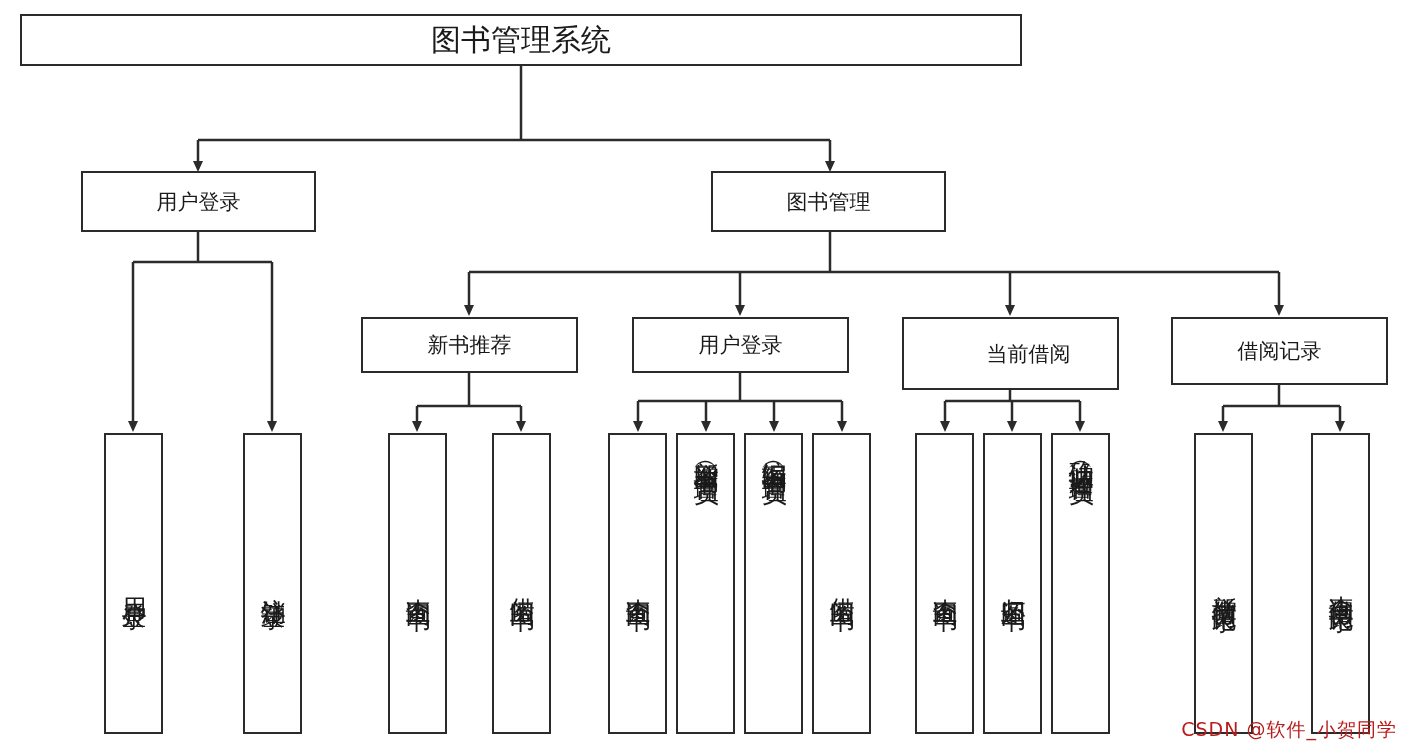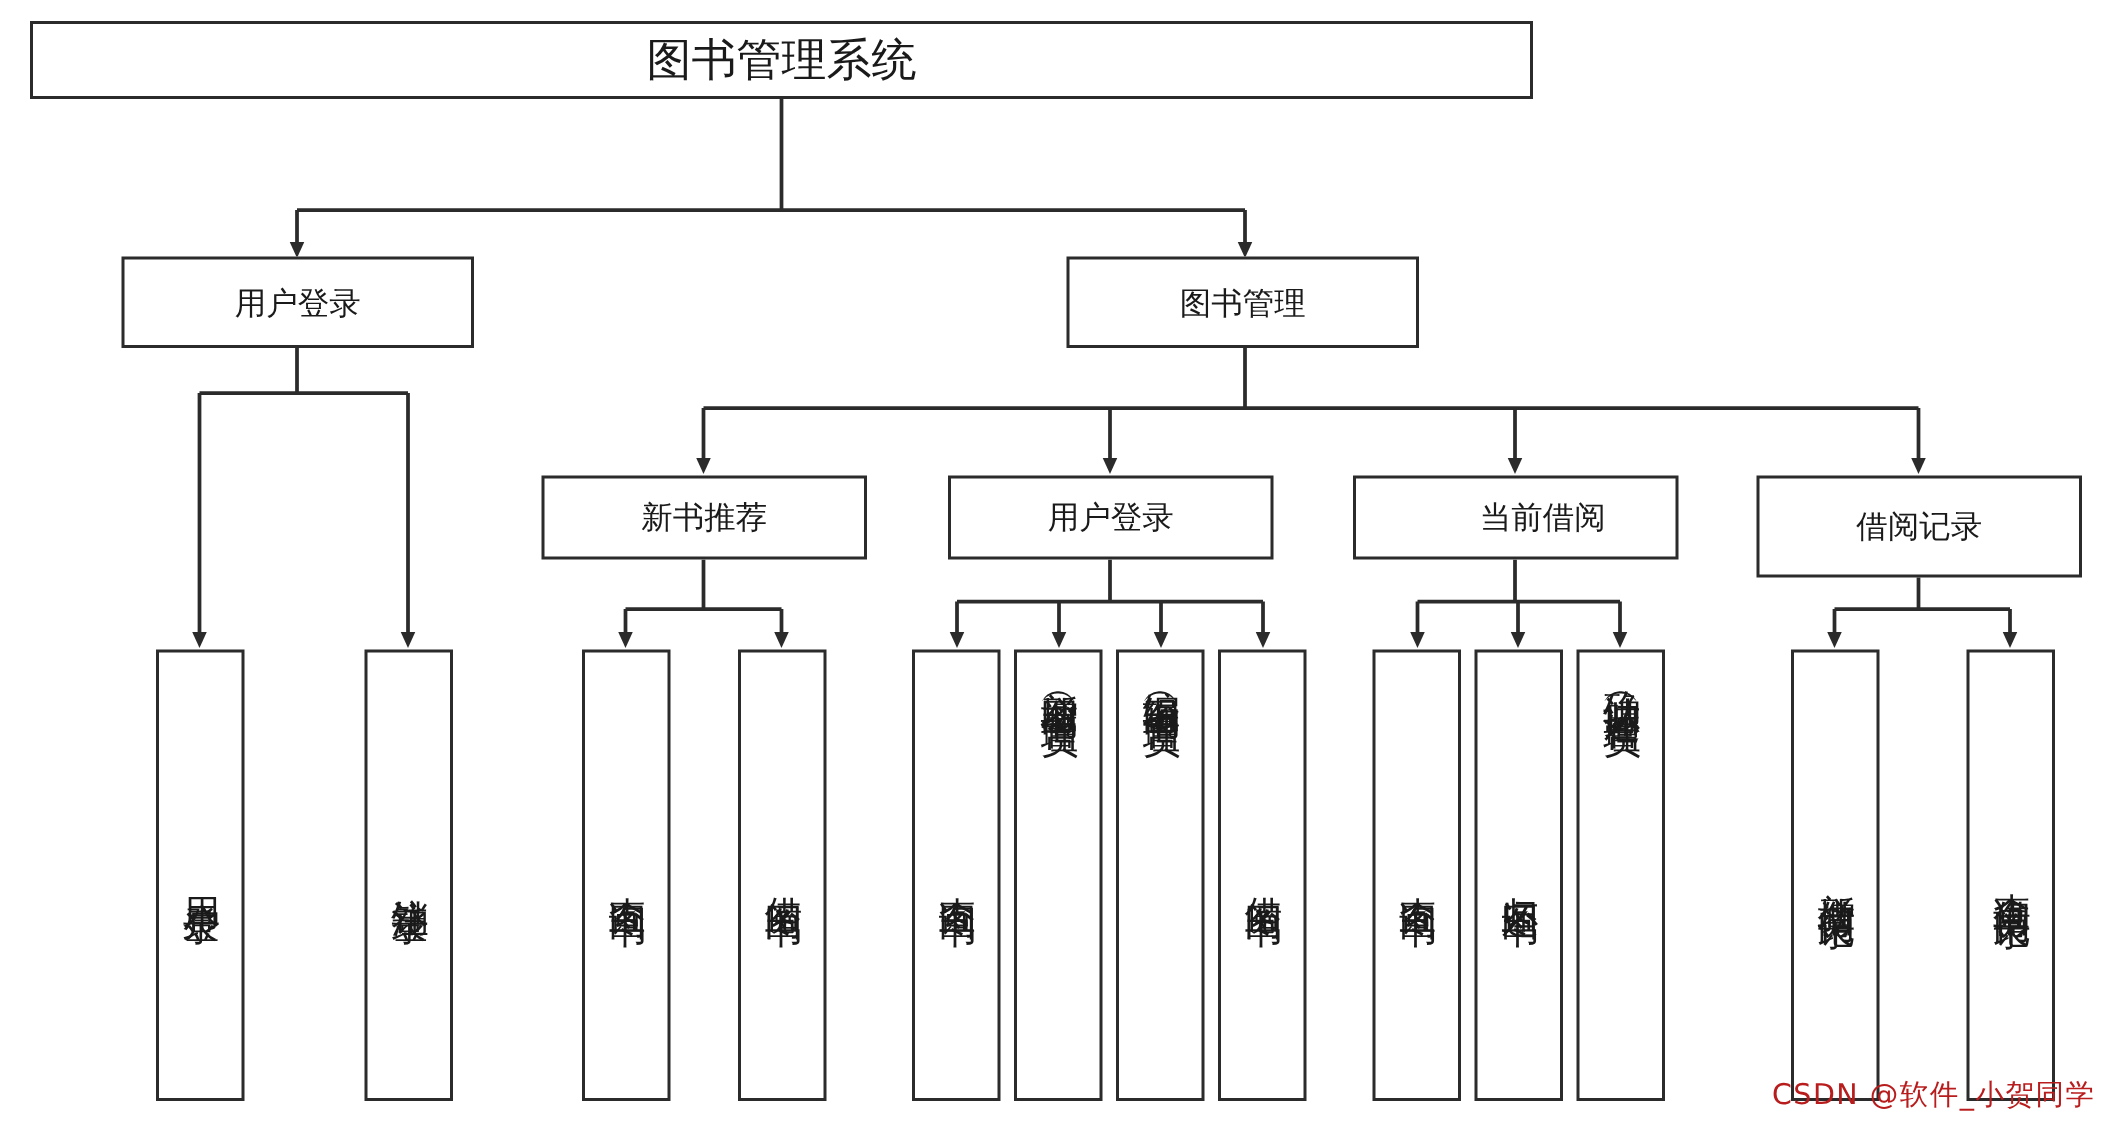--- a/index.html
+++ b/index.html
@@ -134,21 +134,21 @@
   <div class="node lvl2" style="left:361px; top:317px; width:217px; height:56px;">
     <span>新书推荐</span>
   </div>
 
   <div class="node lvl2" style="left:711px; top:171px; width:235px; height:61px;">
     <span>图书管理</span>
   </div>
   <div class="node lvl2" style="left:632px; top:317px; width:217px; height:56px;">
     <span>用户登录</span>
   </div>
-  <div class="node lvl2" style="left:902px; top:317px; width:217px; height:56px;padding-left:36px;">
+  <div class="node lvl2" style="left:902px; top:317px; width:217px; height:73px;padding-left:36px;">
     <span>当前借阅</span>
   </div>
   <div class="node lvl2" style="left:1171px; top:317px; width:217px; height:68px;">
     <span>借阅记录</span>
   </div>
 
   <div class="node leaf center" style="left:104px; top:433px; width:59px; height:301px;">
     <span class="vtext">用户登录</span>
   </div>
   <div class="node leaf center" style="left:243px; top:433px; width:59px; height:301px;">

